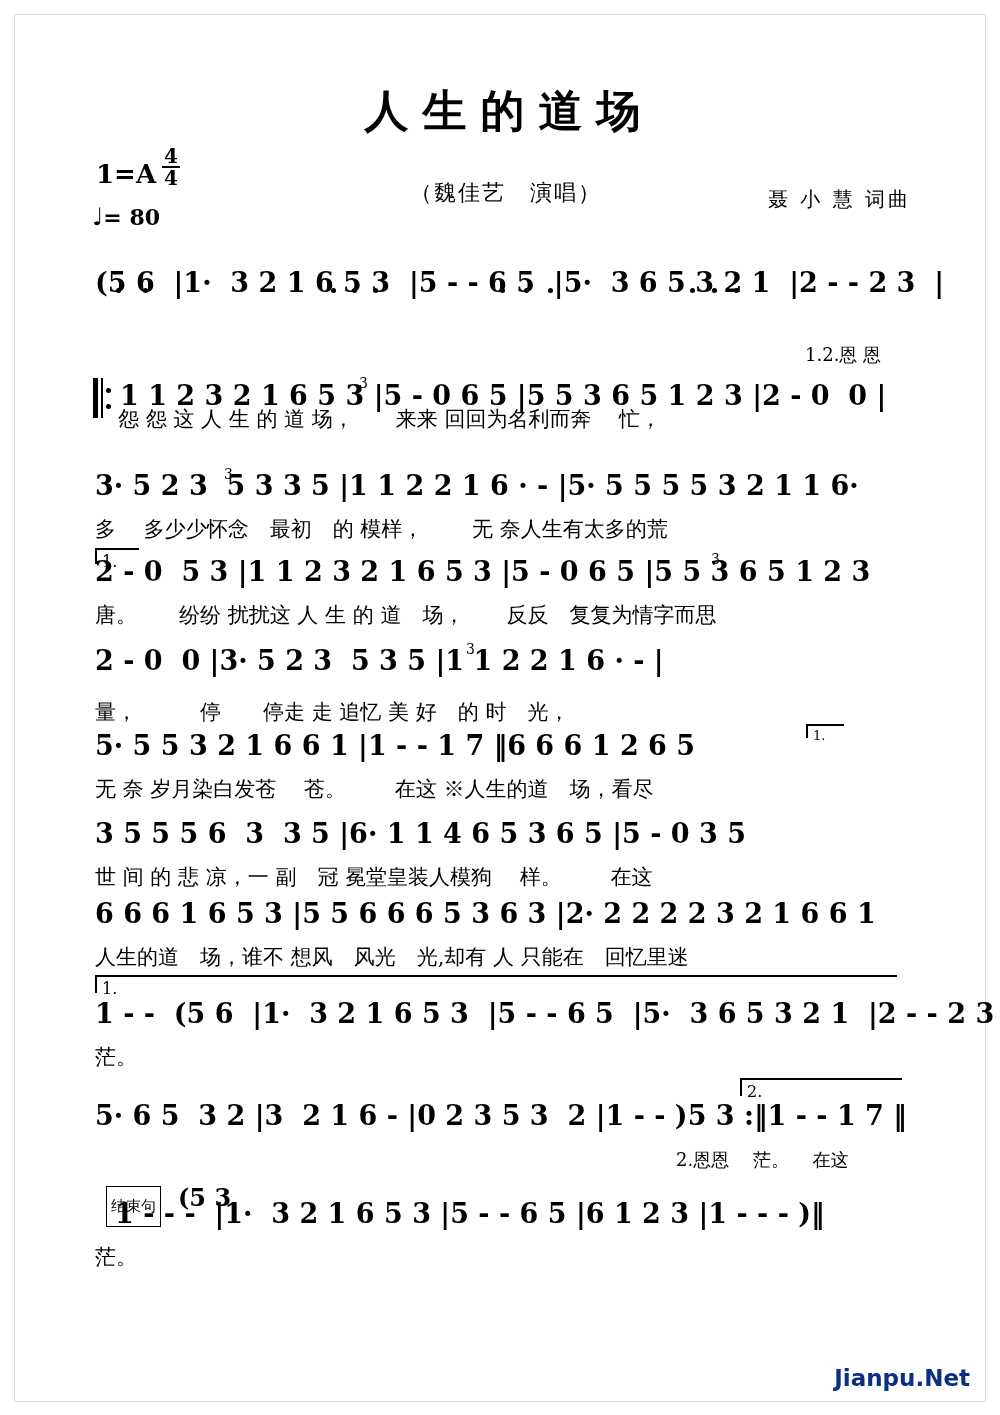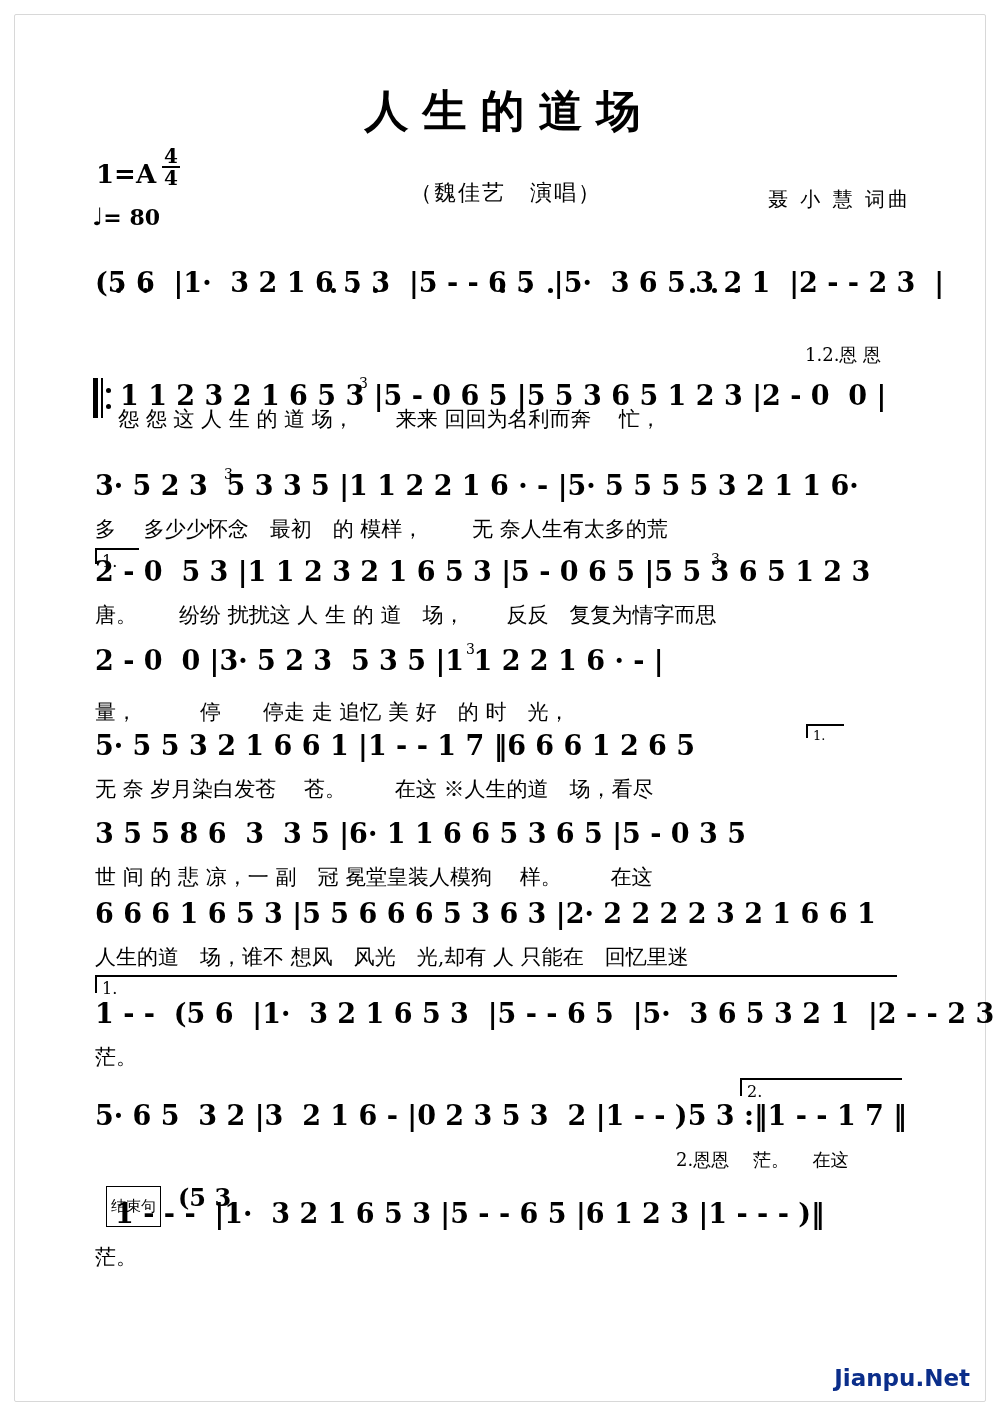--- a/index.html
+++ b/index.html
@@ -152,21 +152,21 @@
   <div class="notes" style="left:95px;top:645px;">2 - 0  0 |3· 5 2 3  5 3 5 |1 1 2 2 1 6 · - |</div>
   <div class="lyrics" style="left:95px;top:690px;margin-top:8px;">量，　　　停　　停走 走 追忆 美 好　的 时　光，</div>
   <div class="smalltext" style="left:466px;top:641px;font-size:14px;">3</div>
 
   <div class="notes" style="left:95px;top:730px;">5· 5 5 3 2 1 6 6 1 |1 - - 1 7 ‖6 6 6 1 2 6 5</div>
   <div class="lyrics" style="left:95px;top:775px;">无 奈 岁月染白发苍　 苍。　　 在这 ※人生的道　场，看尽</div>
   <div class="volta" style="left:806px;top:724px;width:36px;height:12px;">
     <span class="lbl" style="font-size:13px;">1.</span>
   </div>
 
-  <div class="notes" style="left:95px;top:818px;">3 5 5 8 6  3  3 5 |6· 1 1 6 6 5 3 6 5 |5 - 0 3 5</div>
+  <div class="notes" style="left:95px;top:818px;">3 5 5 5 6  3  3 5 |6· 1 1 4 6 5 3 6 5 |5 - 0 3 5</div>
   <div class="lyrics" style="left:95px;top:863px;">世 间 的 悲 凉，一 副　冠 冕堂皇装人模狗　 样。　　 在这</div>
 
   <div class="notes" style="left:95px;top:898px;">6 6 6 1 6 5 3 |5 5 6 6 6 5 3 6 3 |2· 2 2 2 2 3 2 1 6 6 1</div>
   <div class="lyrics" style="left:95px;top:943px;">人生的道　场，谁不 想风　风光　光,却有 人 只能在　回忆里迷</div>
 
   <div class="volta" style="left:95px;top:975px;width:800px;height:16px;">
     <span class="lbl">1.</span>
   </div>
   <div class="notes" style="left:95px;top:998px;">1 - -  (5 6  |1·  3 2 1 6 5 3  |5 - - 6 5  |5·  3 6 5 3 2 1  |2 - - 2 3</div>
   <div class="lyrics" style="left:95px;top:1043px;">茫。</div>

